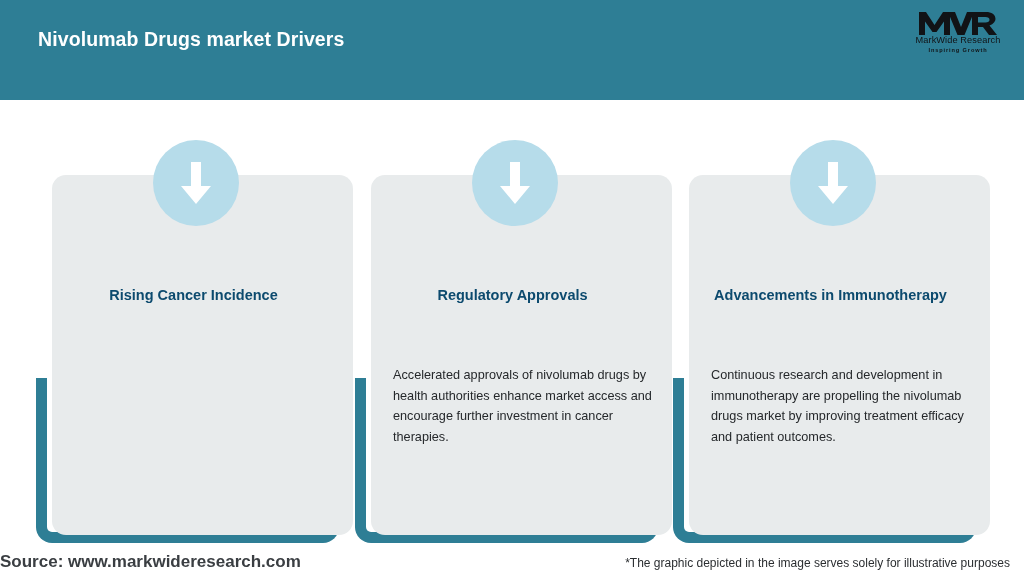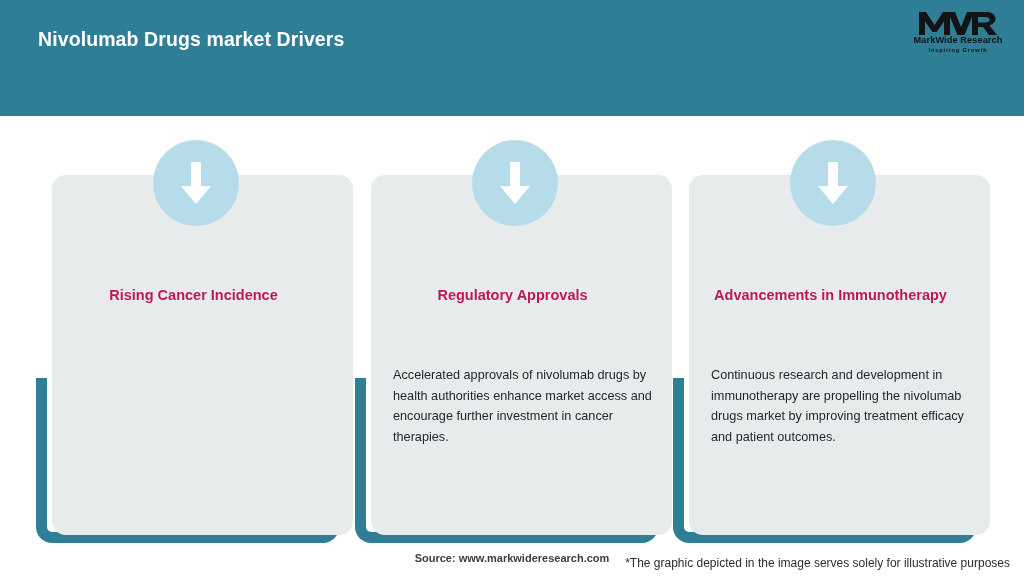--- a/index.html
+++ b/index.html
@@ -11,38 +11,38 @@
   }
   .slide {
     position:relative;
     width:1024px; height:576px;
     background:#ffffff;
   }
 
   
   .header {
     position:absolute; left:0; top:0;
-    width:1024px; height:116px;
+    width:1024px; height:100px;
     background:#2E7E95;
   }
   .header-title {
     position:absolute; left:38px; top:28px;
     font-size:19.5px; font-weight:bold;
     color:#ffffff; letter-spacing:.1px;
     white-space:nowrap;
   }
   .logo {
     position:absolute; right:14px; top:6px;
     width:104px; height:52px;
     display:flex; flex-direction:column;
     align-items:center; justify-content:center;
   }
   .logo-mark { display:block; }
   .logo-name {
-    font-size:9.2px; font-weight:bold; color:#111316;
+    font-size:9.2px; font-weight:normal; color:#111316;
     letter-spacing:.1px; line-height:1.05; white-space:nowrap;
   }
   .logo-tag {
     font-size:5.6px; font-weight:bold; color:#111316;
     letter-spacing:.9px; line-height:1.3; white-space:nowrap;
     margin-top:1px;
   }
 
   
   .cards { position:absolute; left:0; top:0; width:1024px; height:576px; }
@@ -74,35 +74,35 @@
     position:absolute; top:0px; left:50%;
     transform:translateX(-50%);
     width:86px; height:86px; border-radius:50%;
     background:#B6DCEA;
     display:flex; align-items:center; justify-content:center;
   }
 
   .card-title {
     position:absolute; left:0; right:18px; top:110px;
     text-align:center;
-    font-size:14.5px; font-weight:bold; color:#be185d;
+    font-size:14.5px; font-weight:bold; color:#0c4a6e;
     line-height:1.45;
   }
 
   .card-body {
     position:absolute; left:22px; right:14px; top:190px;
     font-size:12.7px; color:#25282B;
     line-height:1.62; text-align:left;
   }
 
   
   .source {
     position:absolute; left:0; top:552px; width:1024px;
-    text-align:center;
-    font-size:11px; font-weight:bold; color:#3A3E42;
+    text-align:left;
+    font-size:17px; font-weight:bold; color:#3A3E42;
   }
   .disclaimer {
     position:absolute; right:14px; top:556px;
     font-size:12px; color:#2B2E31; white-space:nowrap;
   }
 </style>
 </head>
 <body>
 
 <div class="slide">

